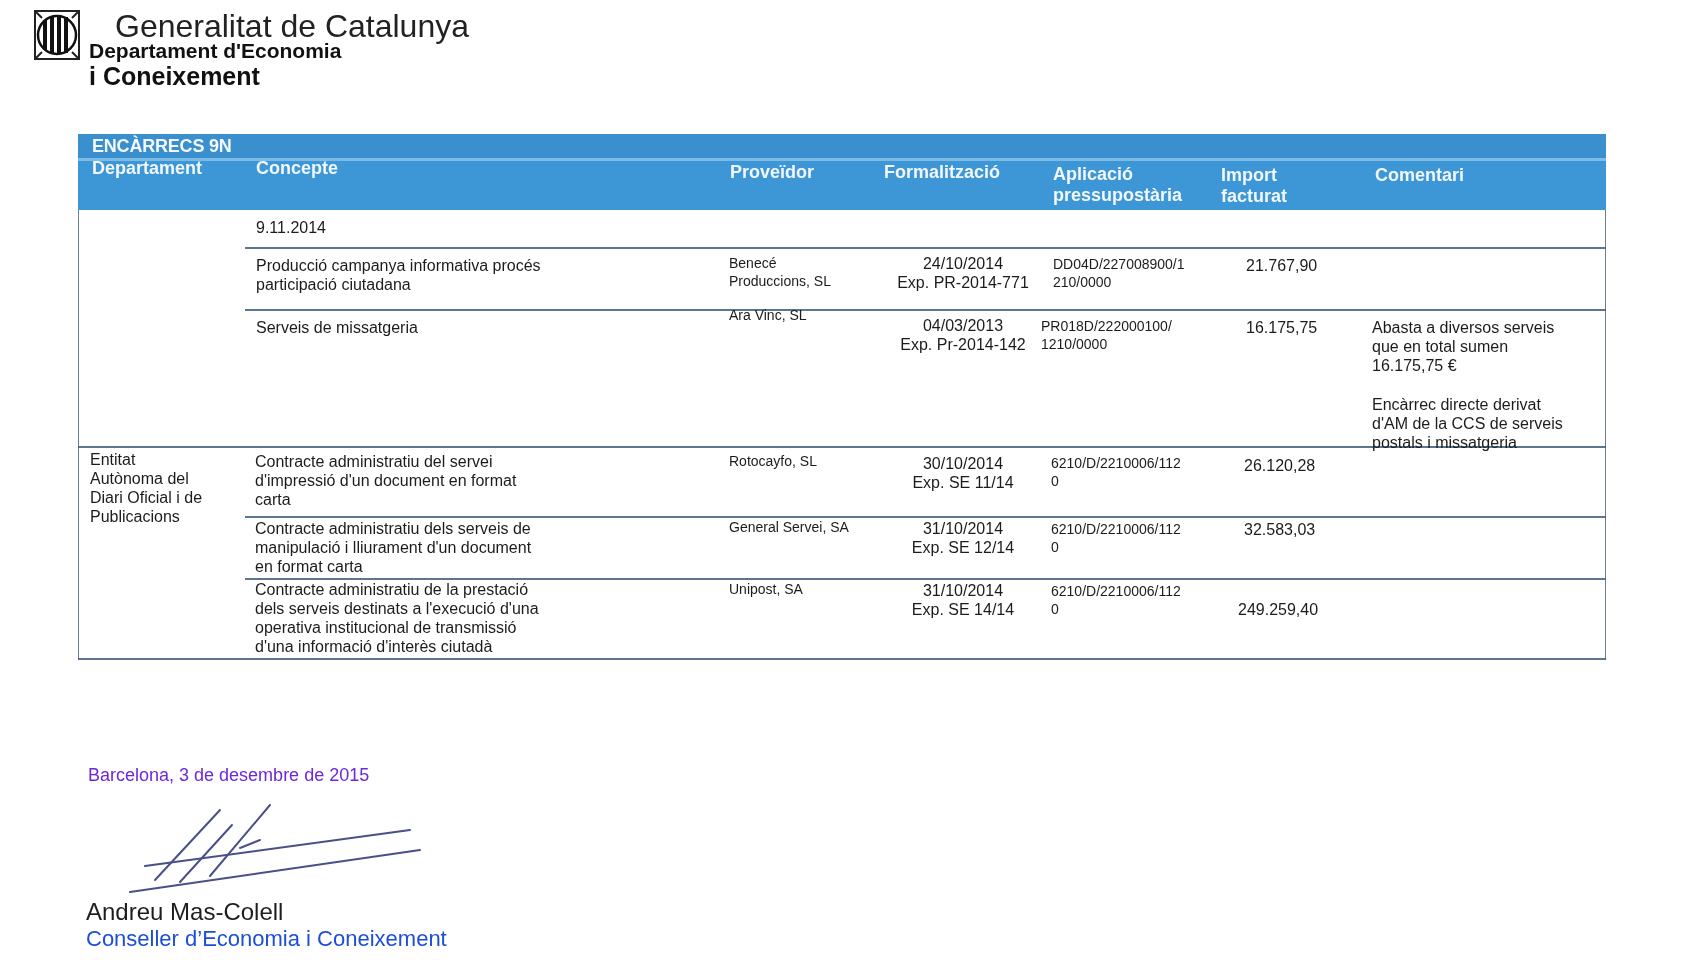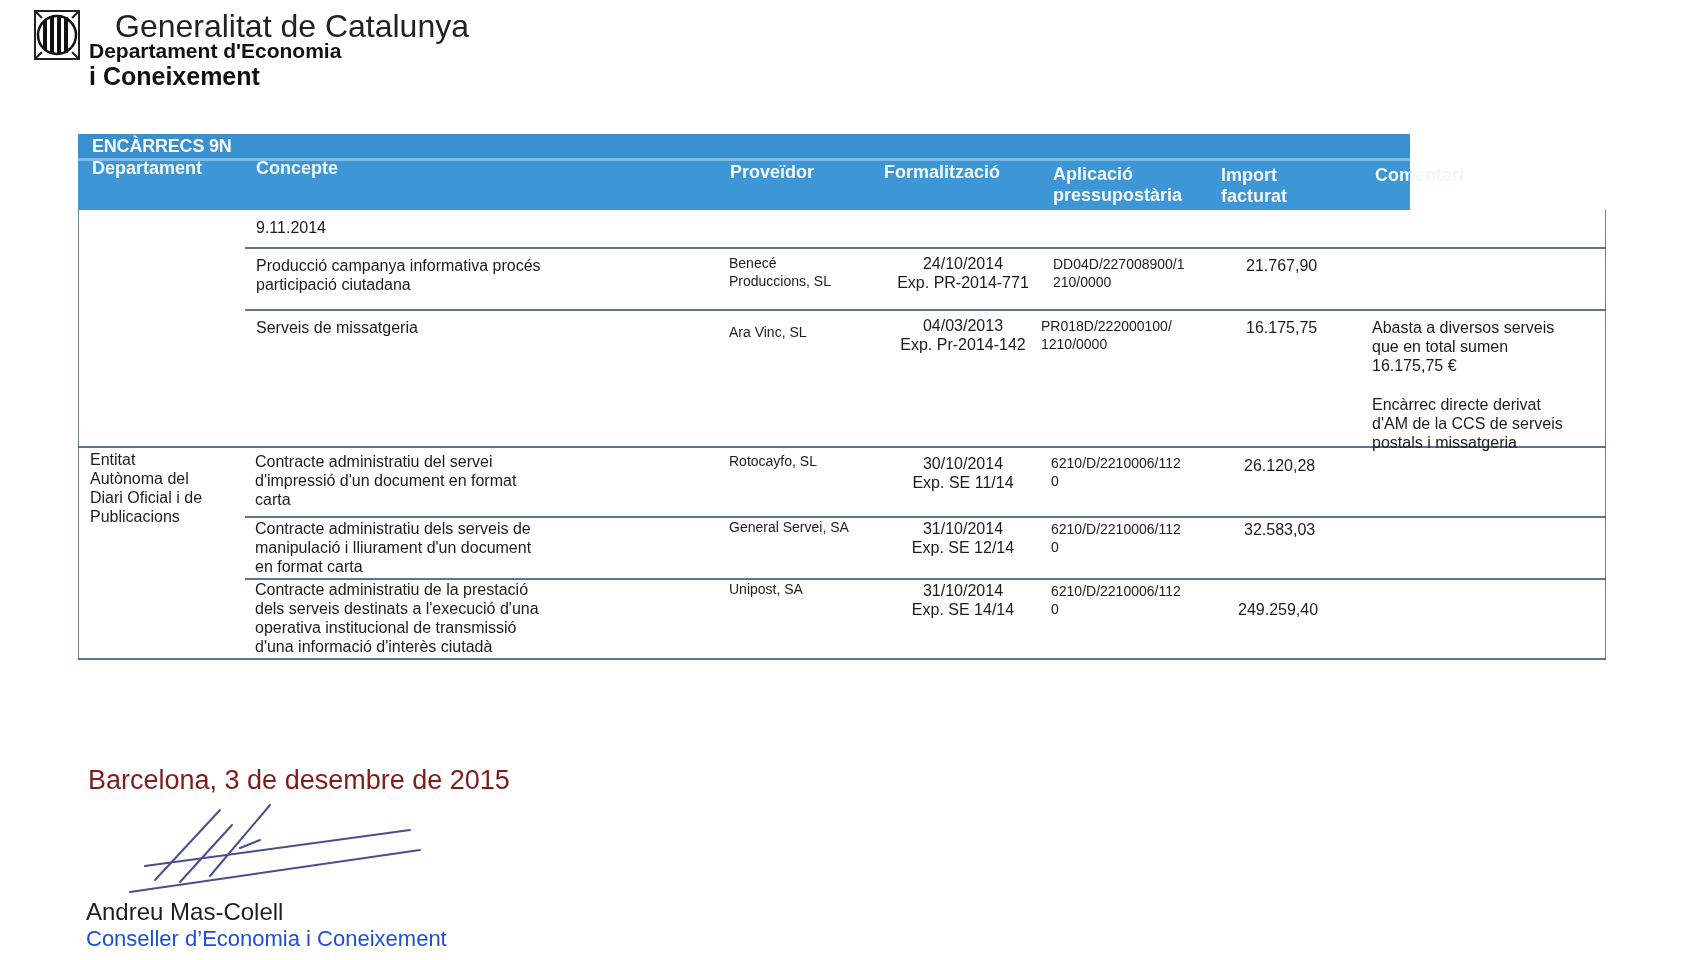--- a/index.html
+++ b/index.html
@@ -10,36 +10,36 @@
     .abs { position: absolute; }
 
     
     .logo { left: 34px; top: 10px; width: 46px; height: 50px; }
     .org1 { left: 89px; top: 12px; font-size: 32px; line-height: 28px; color: #222; margin-left: 26px; }
     .org2 { left: 89px; top: 38px; font-size: 21px; line-height: 26px; font-weight: bold; color: #111; }
     .org3 { left: 89px; top: 63px; font-size: 25px; line-height: 26px; font-weight: bold; color: #111; }
 
     
     .table { left: 78px; top: 134px; width: 1528px; height: 526px; }
-    .band { position: absolute; left: 0; top: 0; width: 1332px; height: 76px; background: #3d96d6; }
+    .band { position: absolute; left: 0; top: 0; width: 1528px; height: 76px; background: #3d96d6; }
     .band .title-row { position: absolute; left: 0; top: 0; width: 100%; height: 24px; background: #3a8fcf; border-bottom: 3px solid #7cbbe6; }
     .band-title { position: absolute; left: 14px; top: 2px; font-size: 18px; font-weight: bold; color: #f4f8fc; letter-spacing: -0.2px; }
     .hcell { position: absolute; font-size: 18px; font-weight: bold; color: #f2f7fc; line-height: 21px; }
 
     .vline-left { position: absolute; left: 0; top: 76px; width: 1px; height: 450px; background: #6a7f94; }
     .vline-right { position: absolute; right: 0; top: 76px; width: 1px; height: 450px; background: #6a7f94; }
     .hline { position: absolute; height: 2px; background: #3e5e7c; opacity: 0.85; }
 
     .cell { position: absolute; font-size: 16px; line-height: 19px; color: #1c1c1c; }
     .cell.small { font-size: 14px; line-height: 18px; }
     .cell.center { text-align: center; }
     .dept { font-weight: normal; font-size: 16px; line-height: 19px; }
 
     
-    .place-date { left: 88px; top: 765px; font-size: 27px; color: #7f1d1d; }
+    .place-date { left: 88px; top: 765px; font-size: 18px; color: #6d28d9; }
     .signature { left: 120px; top: 800px; width: 320px; height: 100px; }
     .signer-name { left: 86px; top: 898px; font-size: 24px; color: #1e1e1e; }
     .signer-role { left: 86px; top: 926px; font-size: 22px; color: #1d4ed8; }
   </style>
 </head>
 <body>
 
 <div class="abs logo">
   <svg width="46" height="50" viewBox="0 0 46 50">
     <rect x="1" y="1" width="44" height="48" fill="none" stroke="#222" stroke-width="2"></rect>
@@ -98,21 +98,21 @@
     <div>24/10/2014</div>
       <div>Exp. PR-2014-771</div>
   </div>
   <div class="cell small" style="left:975px; top:121px;">
     <div>DD04D/227008900/1</div>
       <div>210/0000</div>
   </div>
   <div class="cell" style="left:1168px; top:122px;">21.767,90</div>
 
   <div class="cell" style="left:178px; top:184px;">Serveis de missatgeria</div>
-  <div class="cell small" style="left:651px; top:189px;">Ara Vinc, SL</div>
+  <div class="cell small" style="left:651px; top:172px;">Ara Vinc, SL</div>
   <div class="cell center" style="left:800px; top:182px; width:170px;">
     <div>04/03/2013</div>
       <div>Exp. Pr-2014-142</div>
   </div>
   <div class="cell small" style="left:963px; top:183px;">
     <div>PR018D/222000100/</div>
       <div>1210/0000</div>
   </div>
   <div class="cell" style="left:1168px; top:184px;">16.175,75</div>
   <div class="cell" style="left:1294px; top:184px; width:220px;">

